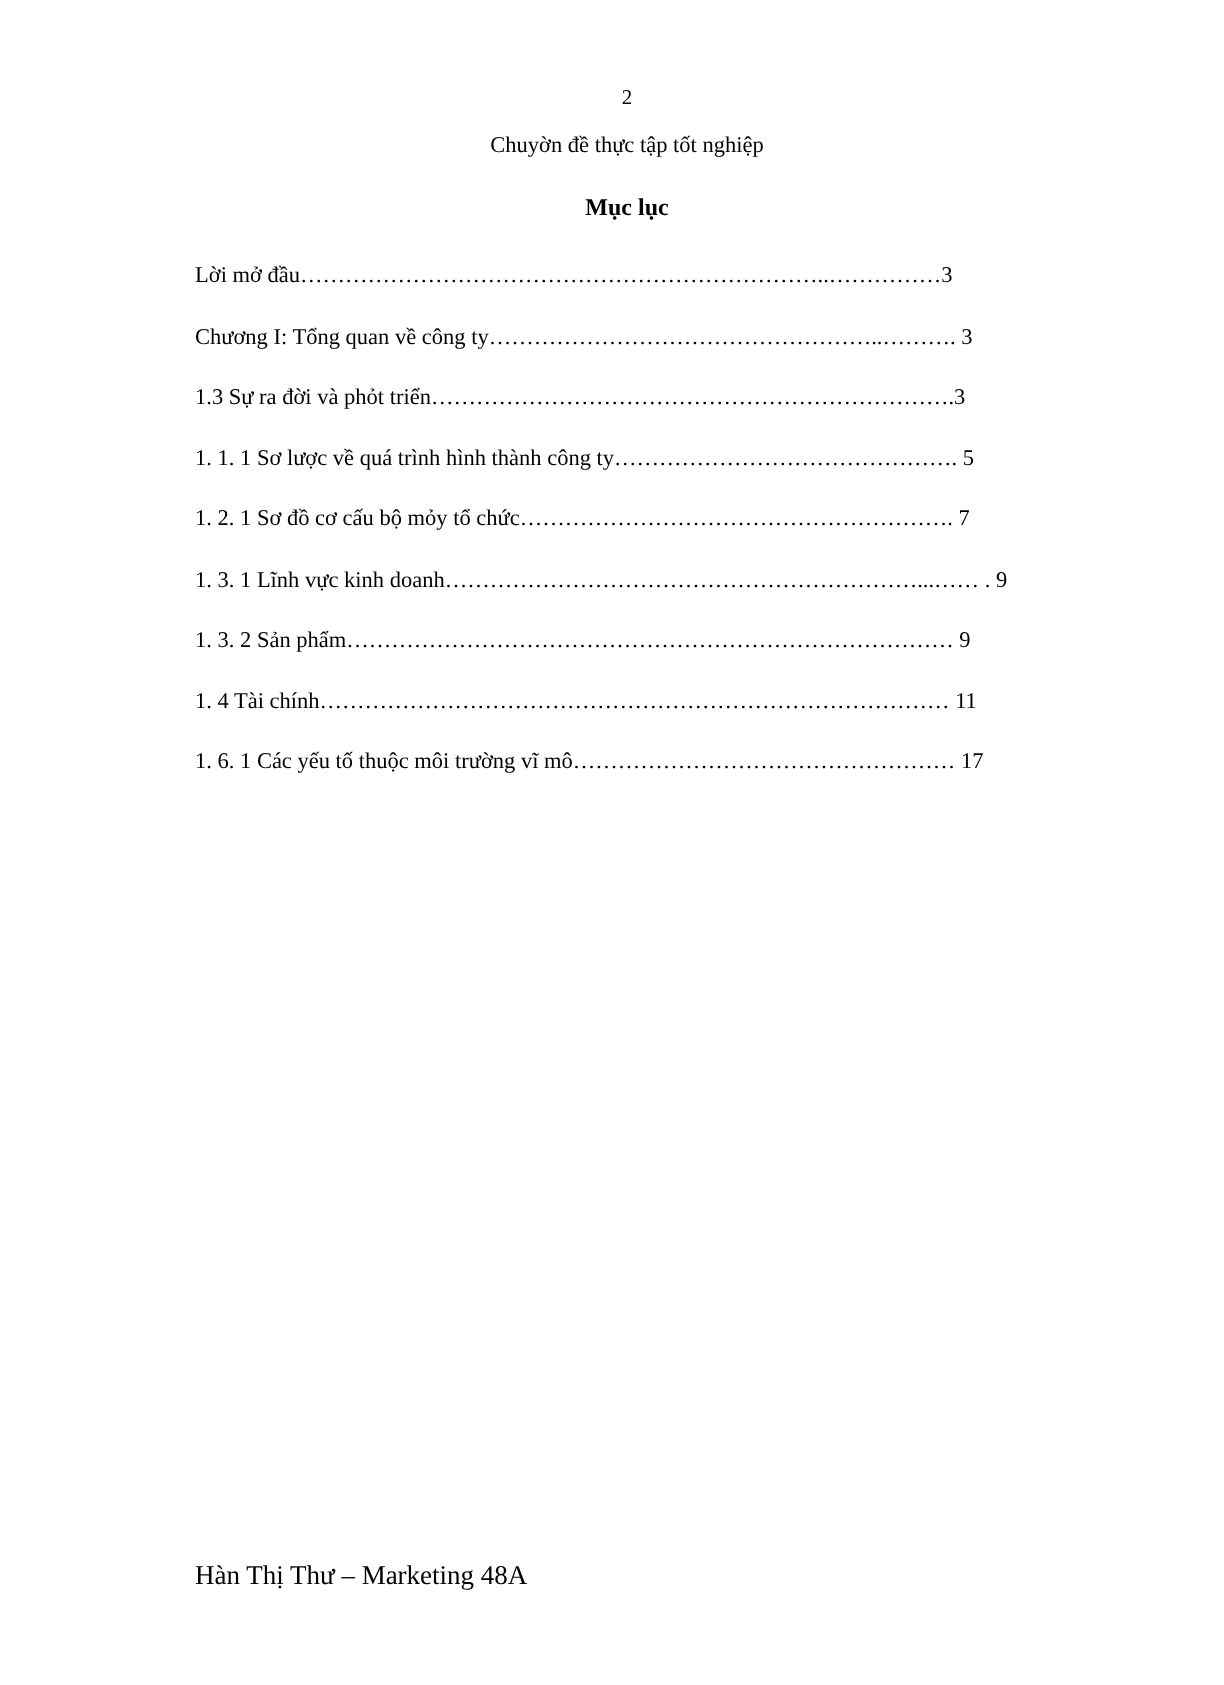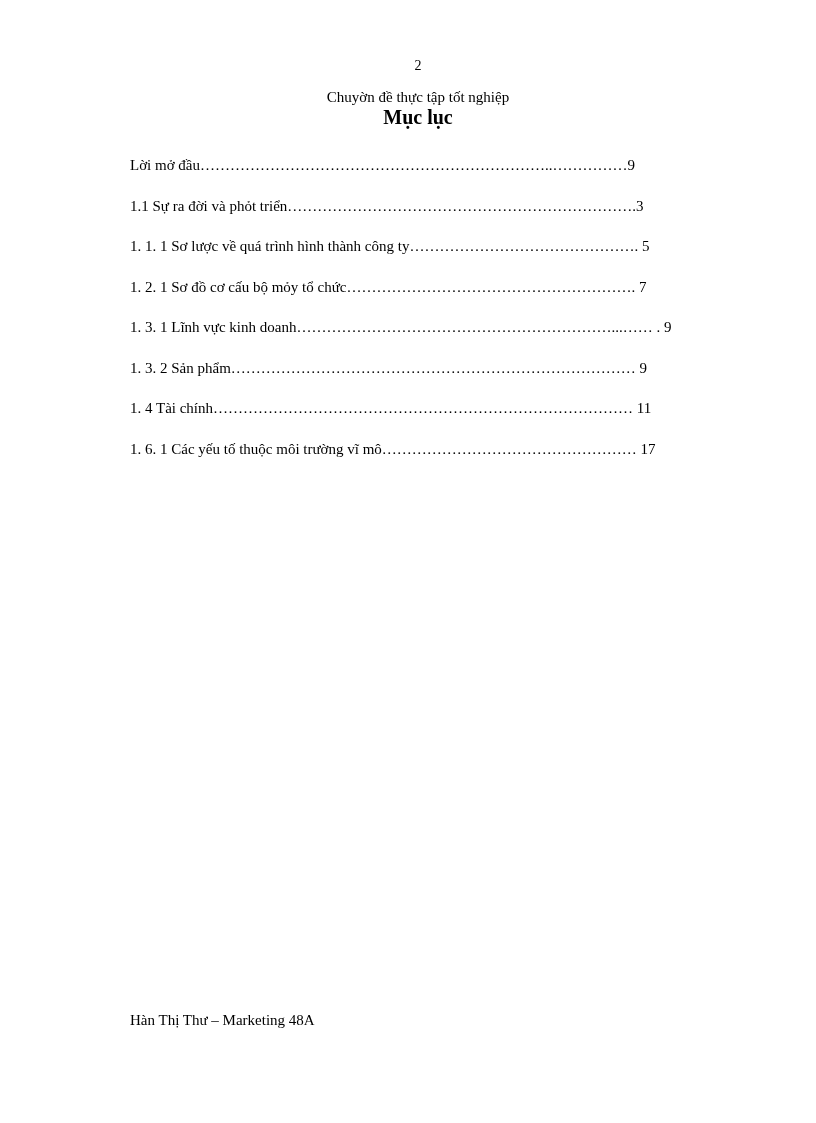--- a/index.html
+++ b/index.html
@@ -16,50 +16,52 @@
       padding: 58px 110px 40px 130px;
     }
     .page-number {
       text-align: center;
       font-size: 14px;
       margin-bottom: 15px;
     }
     .subtitle {
       text-align: center;
       font-size: 15px;
+      margin-bottom: 24px;
     }
     .title {
       text-align: center;
-      font-size: 20px;
+      font-size: 16px;
       font-weight: bold;
       margin-bottom: 25px;
     }
     .toc-entry {
       font-size: 15px;
       margin-bottom: 18px;
       line-height: 1.5;
       word-break: break-word;
     }
     .footer {
       position: absolute;
       left: 130px;
-      top: 1012px;
-      font-size: 15px;
+      top: 1040px;
+      font-size: 18px;
     }
   </style>
 </head>
 <body>
 
 <div class="page">
   <div class="page-number">2</div>
   <div class="subtitle">Chuyờn đề thực tập tốt nghiệp</div>
   <div class="title">Mục lục</div>
 
-  <div class="toc-entry">Lời mở đầu……………………………………………………………..……………9</div>
-  <div class="toc-entry">1.1 Sự ra đời và phỏt triển…………………………………………………………….3</div>
+  <div class="toc-entry">Lời mở đầu……………………………………………………………..……………3</div>
+  <div class="toc-entry">Chương I: Tổng quan về công ty……………………………………………..……….  3</div>
+  <div class="toc-entry">1.3 Sự ra đời và phỏt triển…………………………………………………………….3</div>
   <div class="toc-entry">1. 1. 1 Sơ lược về quá trình hình thành công ty……………………………………….  5</div>
   <div class="toc-entry">1. 2. 1 Sơ đồ cơ cấu bộ mỏy tổ chức………………………………………………….  7</div>
   <div class="toc-entry">1. 3. 1 Lĩnh vực kinh doanh………………………………………………………...…… . 9</div>
   <div class="toc-entry">1. 3. 2 Sản phẩm……………………………………………………………………… 9</div>
   <div class="toc-entry">1. 4 Tài chính………………………………………………………………………… 11</div>
   <div class="toc-entry">1. 6. 1 Các yếu tố thuộc môi trường vĩ mô…………………………………………… 17</div>
 </div>
 
 <div class="footer">Hàn Thị Thư – Marketing 48A</div>
 

